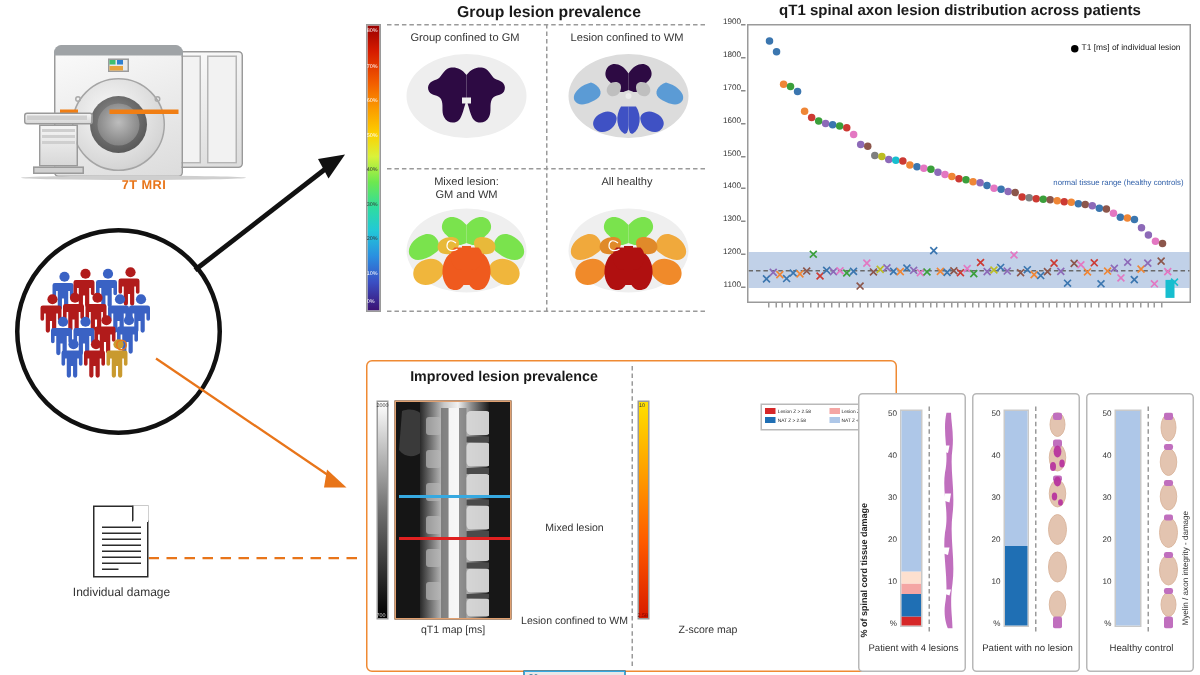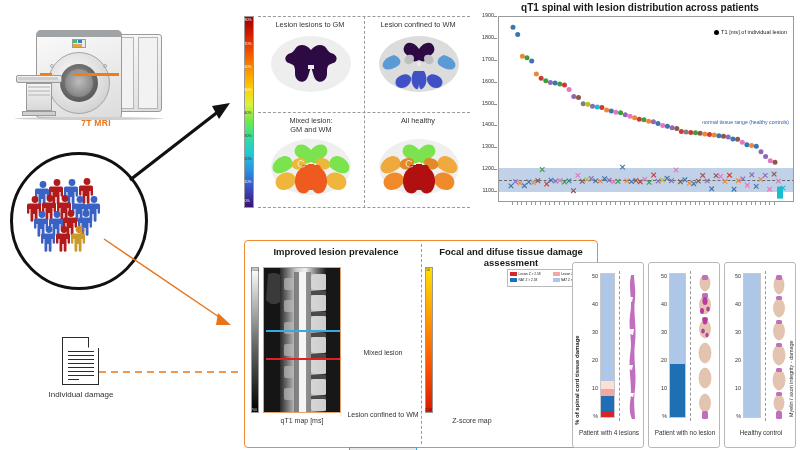--- a/index.html
+++ b/index.html
@@ -161,20 +161,21 @@
       <div class="abs doc-line" style="left:5px;top:25px;width:26px;"></div>
       <div class="abs doc-line" style="left:5px;top:29px;width:26px;"></div>
       <div class="abs doc-line" style="left:5px;top:33px;width:26px;"></div>
       <div class="abs doc-line" style="left:5px;top:37px;width:26px;"></div>
       <div class="abs doc-line" style="left:5px;top:41px;width:11px;"></div>
     </div>
     <div class="abs sub" style="left:40px;top:390px;width:82px;">Individual damage</div>
   </div>
 
   <div class="abs" style="left:244px;top:2px;width:226px;height:222px;">
+    <div class="ttl" style="margin-left:18px;">Group lesion prevalence</div>
 
     <div class="abs" style="left:0px;top:14px;width:10px;height:192px;">
       <div style="width:10px;height:192px;border:1px solid #9a9a9a;
         background:linear-gradient(to bottom,
           #9a0000 0%, #d61b00 9%, #f25c00 20%, #fb9a00 29%, #fdd000 38%,
           #d9f23a 46%, #6de84f 55%, #2fdca0 64%, #22c8d8 72%,
           #2a8fe0 81%, #3a4fc4 90%, #3b1173 100%);"></div>
       <div class="abs cbar-tick" style="left:0.5px;top:2px;color:#fff;">80%</div>
       <div class="abs cbar-tick" style="left:0.5px;top:26px;color:#fff;">70%</div>
       <div class="abs cbar-tick" style="left:0.5px;top:49px;color:#fff;">60%</div>
@@ -186,21 +187,21 @@
       <div class="abs cbar-tick" style="left:0.5px;top:183px;color:#fff;">0%</div>
     </div>
 
     <div class="abs" style="left:14px;top:14px;width:212px;height:192px;">
 
       <div class="abs vdash" style="left:106px;top:0;height:192px;"></div>
       <div class="abs hdash" style="left:0;top:96px;width:212px;"></div>
       <div class="abs hdash" style="left:0;top:0;width:212px;"></div>
       <div class="abs hdash" style="left:0;top:191px;width:212px;"></div>
 
-      <div class="abs sub" style="left:2px;top:4px;width:100px;font-size:7.4px;">Lesion lesions to GM</div>
+      <div class="abs sub" style="left:2px;top:4px;width:100px;font-size:7.4px;">Group confined to GM</div>
       <svg class="abs" style="left:12px;top:17px;" width="82" height="62" viewBox="0 0 82 62">
         <ellipse cx="41" cy="31" rx="40" ry="28" fill="#eeeeee"></ellipse>
         <path d="M41,17 C37,12 32,11 28,13 C25,15 24,19 21,20 C17,21 14,24 16,28 C18,31 22,30 24,33 C26,37 24,41 26,45
                  C28,49 33,50 36,47 C38,45 39,40 40,37 L41,33 Z" fill="#2d0a43"></path>
         <path d="M41,17 C45,12 50,11 54,13 C57,15 58,19 61,20 C65,21 68,24 66,28 C64,31 60,30 58,33 C56,37 58,41 56,45
                  C54,49 49,50 46,47 C44,45 43,40 42,37 L41,33 Z" fill="#2d0a43"></path>
         <path d="M38,32 h6 v4 h-6 z" fill="#eeeeee"></path>
       </svg>
 
       <div class="abs sub" style="left:110px;top:4px;width:100px;font-size:7.4px;">Lesion confined to WM</div>
@@ -253,21 +254,21 @@
         <path d="M52,33 C58,38 59,50 53,56 C48,59 43,57 42,51 L42,33 Z" fill="#b01010"></path>
         <path d="M33,29 C29,32 30,40 34,43 C37,45 40,43 40,39 L40,29 Z" fill="#b01010"></path>
         <path d="M49,29 C53,32 52,40 48,43 C45,45 42,43 42,39 L42,29 Z" fill="#b01010"></path>
         <path d="M38,28 h6 v26 h-6 z" fill="#b01010"></path>
         <path d="M34,26 C30,23 28,25 28,28 C28,31 32,32 35,30" fill="none" stroke="#ffffff" stroke-width="0.8"></path>
       </svg>
     </div>
   </div>
 
   <div class="abs" style="left:472px;top:2px;width:326px;height:222px;">
-    <div class="ttl" style="margin-left:10px;font-size:10px;">qT1 spinal with lesion distribution across patients</div>
+    <div class="ttl" style="margin-left:10px;font-size:10px;">qT1 spinal axon lesion distribution across patients</div>
 
     <div class="abs" style="left:26px;top:14px;width:296px;height:186px;border:1px solid #9a9a9a;background:#fff;overflow:hidden;">
 
       <div class="abs normband" id="band" style="left: 0px; width: 296px; top: 151.426px; height: 24.0706px;"></div>
       <div class="abs meanline" id="meanline" style="left: 0px; width: 296px; top: 163.461px; height: 0px;"></div>
 
       <div class="abs annot" style="right:4px;top:102px;">normal tissue range (healthy controls)</div>
 
       <div class="abs" style="right:6px;top:12px;display:flex;align-items:center;gap:2px;">
         <span style="width:5px;height:5px;border-radius:50%;background:#000;display:inline-block;"></span>
@@ -476,21 +477,20 @@
         <div class="abs" style="top: 0px; width: 1px; height: 3px; background: rgb(154, 154, 154); left: 262px;"></div>
         <div class="abs" style="top: 0px; width: 1px; height: 3px; background: rgb(154, 154, 154); left: 266.6px;"></div>
         <div class="abs" style="top: 0px; width: 1px; height: 3px; background: rgb(154, 154, 154); left: 271.3px;"></div>
         <div class="abs" style="top: 0px; width: 1px; height: 3px; background: rgb(154, 154, 154); left: 276px;"></div>
       </div>
   </div>
 
   <div class="abs panel-orange" style="left:244px;top:240px;width:354px;height:208px;">
 
     <div class="abs ttl" style="left:8px;top:5px;width:166px;font-size:9.5px;">Improved lesion prevalence</div>
-    <div class="abs ttl" style="left:180px;top:5px;width:172px;font-size:9.5px;">Focal and difuse tissue damage assessment</div>
     <div class="abs vdash" style="left:176px;top:3px;height:200px;"></div>
 
     <div class="abs" style="left:6px;top:26px;width:8px;height:146px;">
       <div class="cbar-gray" style="width:8px;height:146px;"></div>
       <div class="abs cbar-tick" style="left:0;top:1px;color:#333;">2000</div>
       <div class="abs cbar-tick" style="left:0;bottom:1px;color:#ddd;">700</div>
     </div>
 
     <div class="abs sag" style="left:18px;top:26px;width:78px;height:146px;border:1.4px solid #e0a070;">
       <svg width="78" height="146" viewBox="0 0 78 146">

